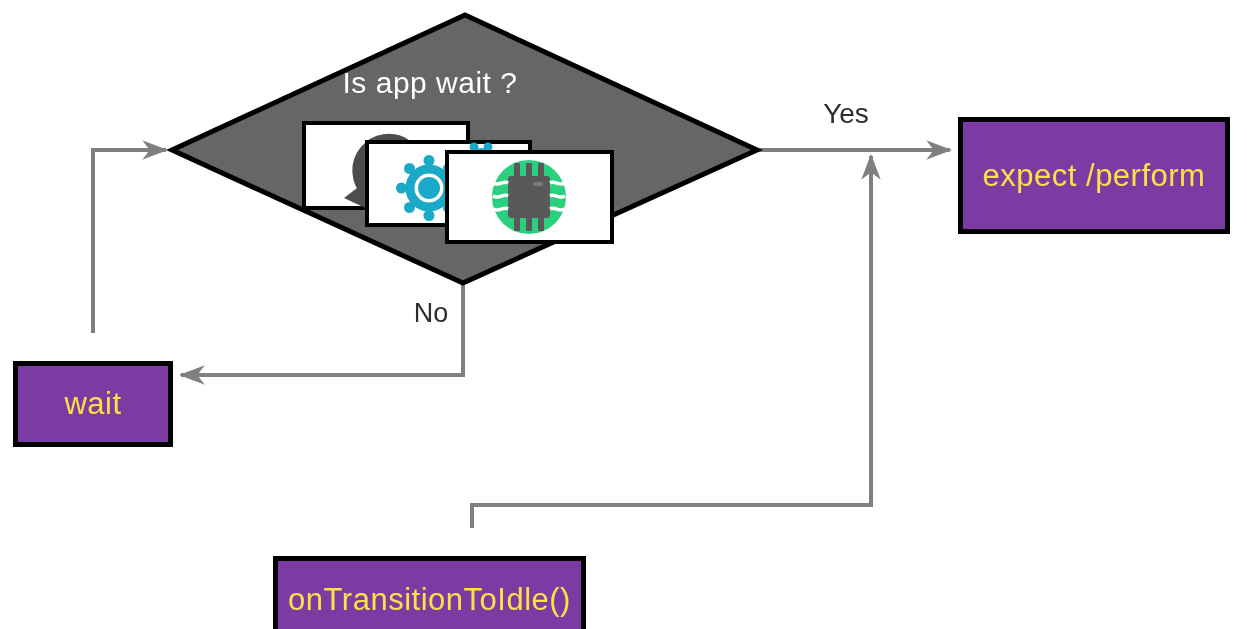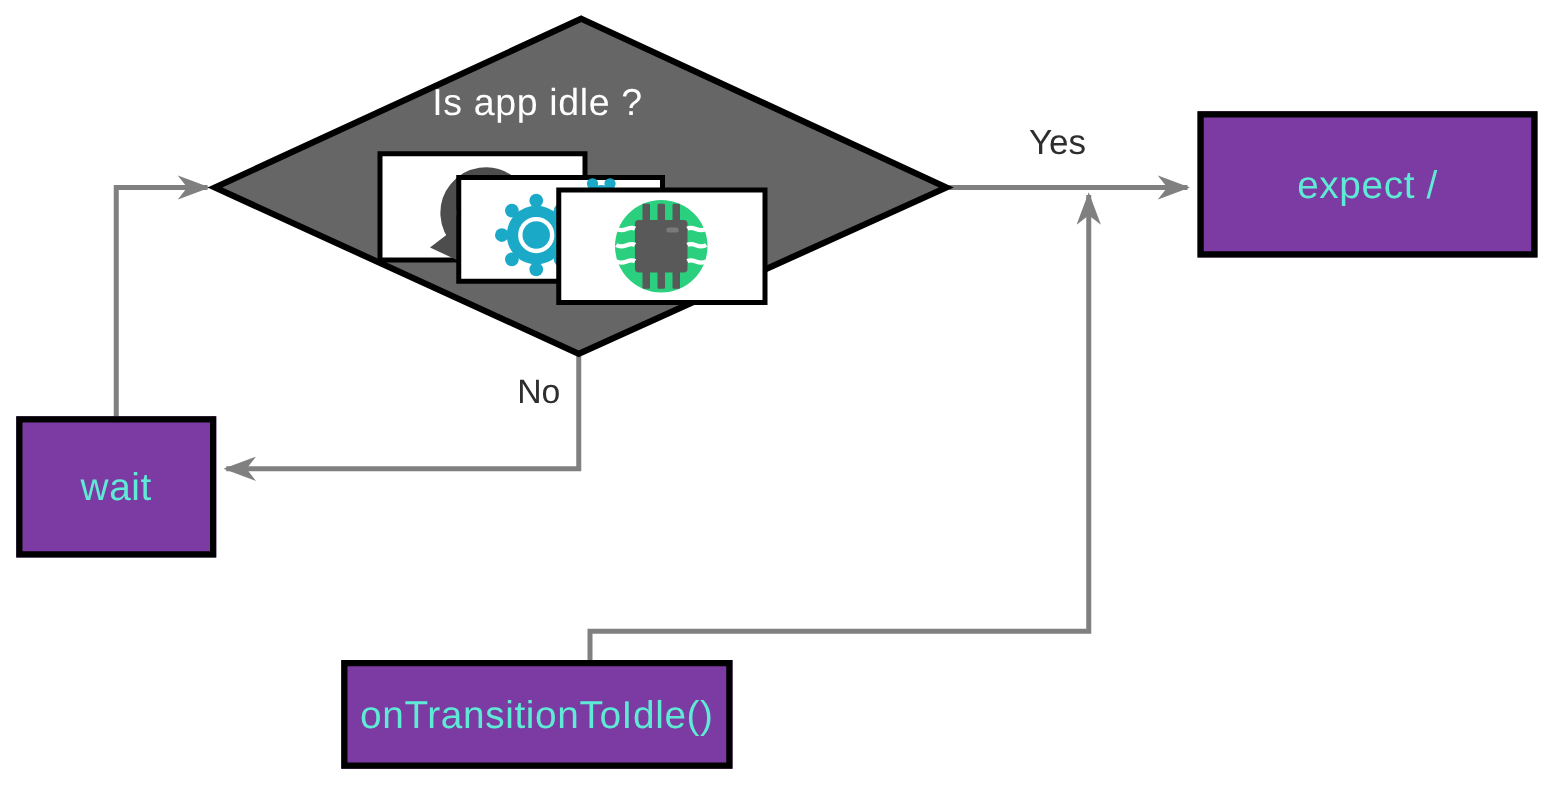--- a/index.html
+++ b/index.html
@@ -7,24 +7,24 @@
     position:relative;width:1247px;height:629px;background:#ffffff;overflow:hidden;
     font-family:"Liberation Sans",sans-serif;
   }
   .layer{position:absolute;left:0;top:0;}
   .lbl{position:absolute;text-align:center;}
   .decision-label{left:330px;top:66px;width:200px;color:#ffffff;font-size:30px;letter-spacing:.5px;}
   .yes-label{left:801px;top:98px;width:90px;color:#2e2e2e;font-size:28px;}
   .no-label{left:386px;top:298px;width:90px;color:#2e2e2e;font-size:27px;}
   .node{
     position:absolute;box-sizing:border-box;background:#7C3BA3;border:5px solid #000;
-    color:#5eead4;display:flex;flex-direction:row;align-items:center;justify-content:center;
-    font-size:31px;line-height:38px;letter-spacing:.5px;
+    color:#fde047;display:flex;flex-direction:row;align-items:center;justify-content:center;
+    font-size:31px;line-height:38px;letter-spacing:.5px;margin-top:28px;
   }
-  .node-wait{left:13px;top:333px;width:160px;height:113px;}
+  .node-wait{left:13px;top:333px;width:160px;height:86px;}
   .node-expect{left:958px;top:89px;width:272px;height:117px;}
   .node-transition{left:273px;top:528px;width:313px;height:87px;}
 </style>
 </head>
 <body>
 
 <div class="canvas">
 
   <svg class="layer" width="1247" height="629" viewBox="0 0 1247 629">
     <defs>
@@ -88,31 +88,32 @@
           <path d="M508,209 c-5,-3 -9,4 -15,0"></path>
           <path d="M550,183 c5,-3 9,4 15,0"></path>
           <path d="M550,196 c5,-3 9,4 15,0"></path>
           <path d="M550,209 c5,-3 9,4 15,0"></path>
         </g>
         <rect x="533" y="182" width="10" height="4" rx="2" fill="#7a7a7a"></rect>
       </g>
     </g>
   </svg>
 
-  <div class="lbl decision-label">Is app idle ?</div>
+  <div class="lbl decision-label">Is app wait ?</div>
 
   <div class="lbl yes-label">Yes</div>
 
   <div class="lbl no-label">No</div>
 
   <div class="node node-wait">
     <span>wait</span>
   </div>
 
   <div class="node node-expect">
     <span>expect /</span>
+    <span>perform</span>
   </div>
 
   <div class="node node-transition">
     <span>onTransitionToIdle()</span>
   </div>
 
 </div>
 
 </body></html>

